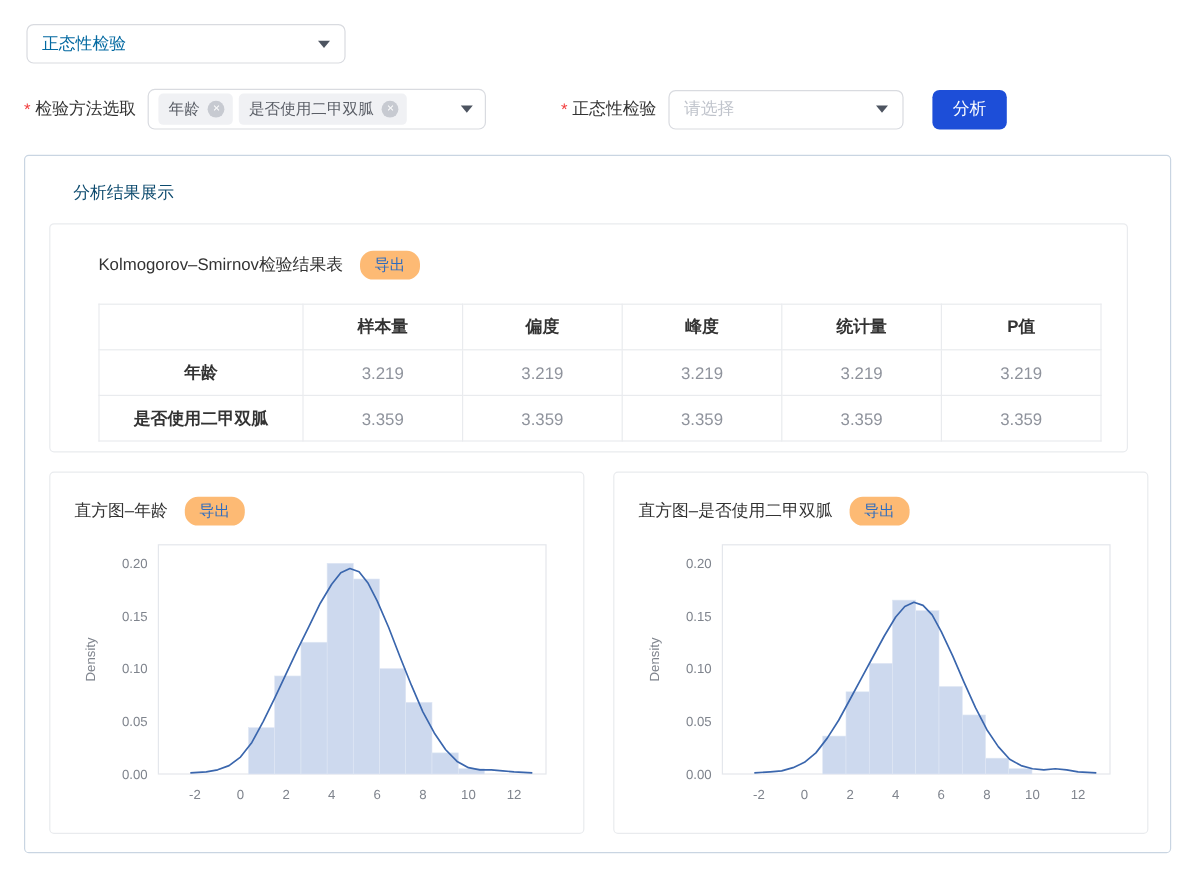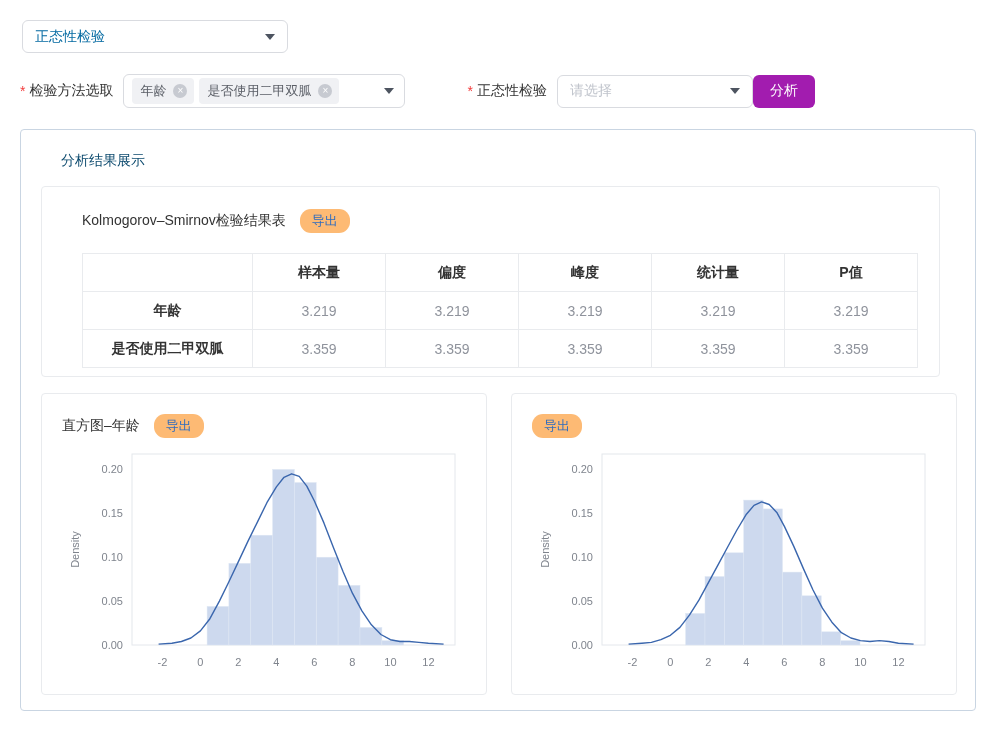--- a/index.html
+++ b/index.html
@@ -39,21 +39,21 @@
     display:inline-flex; align-items:center; gap:7px; white-space:nowrap;
   }
   .tag-close {
     width:14px; height:14px; border-radius:50%; background:#c7cad1;
     color:#fff; font-size:10px; line-height:14px; text-align:center; cursor:pointer;
   }
   .method-field { margin-left:62px; }
   .method-select { width:196px;gap:44px; }
   .placeholder { color:#c0c4cc; }
   .btn-primary {
-    background:#a21caf; color:#fff; border:none;
+    margin-left:24px; background:#1d4ed8; color:#fff; border:none;
     border-radius:6px; height:33px; padding:0 17px; font-size:14px; cursor:pointer;
     font-family:inherit;
   }
 
   
   .result-card {
     margin:21px 20px 0 20px; height:582px;
     border:1px solid #c9d5e2; border-radius:4px;
     padding:16px 20px 20px 20px; overflow:hidden;
   }
@@ -200,20 +200,21 @@
               <text x="252.4" y="224" text-anchor="middle" class="tick">6</text>
               <text x="290.4" y="224" text-anchor="middle" class="tick">8</text>
               <text x="328.4" y="224" text-anchor="middle" class="tick">10</text>
               <text x="366.4" y="224" text-anchor="middle" class="tick">12</text>
               <text x="17" y="107.5" text-anchor="middle" class="tick" transform="rotate(-90 17 107.5)">Density</text>
             </svg>
           </div>
       </div>
       <div class="inner-card chart-card">
         <div class="card-header">
+          <span class="card-title">直方图–是否使用二甲双胍</span>
           <span class="badge">导出</span>
         </div>
         <div class="chart-box">
             <svg width="404" height="248" viewBox="0 0 404 248">
               <rect x="70" y="12" width="323" height="191" fill="#ffffff" stroke="#e4e7ec"></rect>
               <rect x="153.6" y="171.4" width="19.4" height="31.6" fill="#cdd9ee" stroke="#dfe7f4" stroke-width="0.5"></rect>
               <rect x="173.0" y="134.5" width="19.4" height="68.5" fill="#cdd9ee" stroke="#dfe7f4" stroke-width="0.5"></rect>
               <rect x="192.4" y="110.8" width="19.4" height="92.2" fill="#cdd9ee" stroke="#dfe7f4" stroke-width="0.5"></rect>
               <rect x="211.7" y="58.1" width="19.4" height="144.9" fill="#cdd9ee" stroke="#dfe7f4" stroke-width="0.5"></rect>
               <rect x="231.1" y="66.9" width="19.4" height="136.1" fill="#cdd9ee" stroke="#dfe7f4" stroke-width="0.5"></rect>

